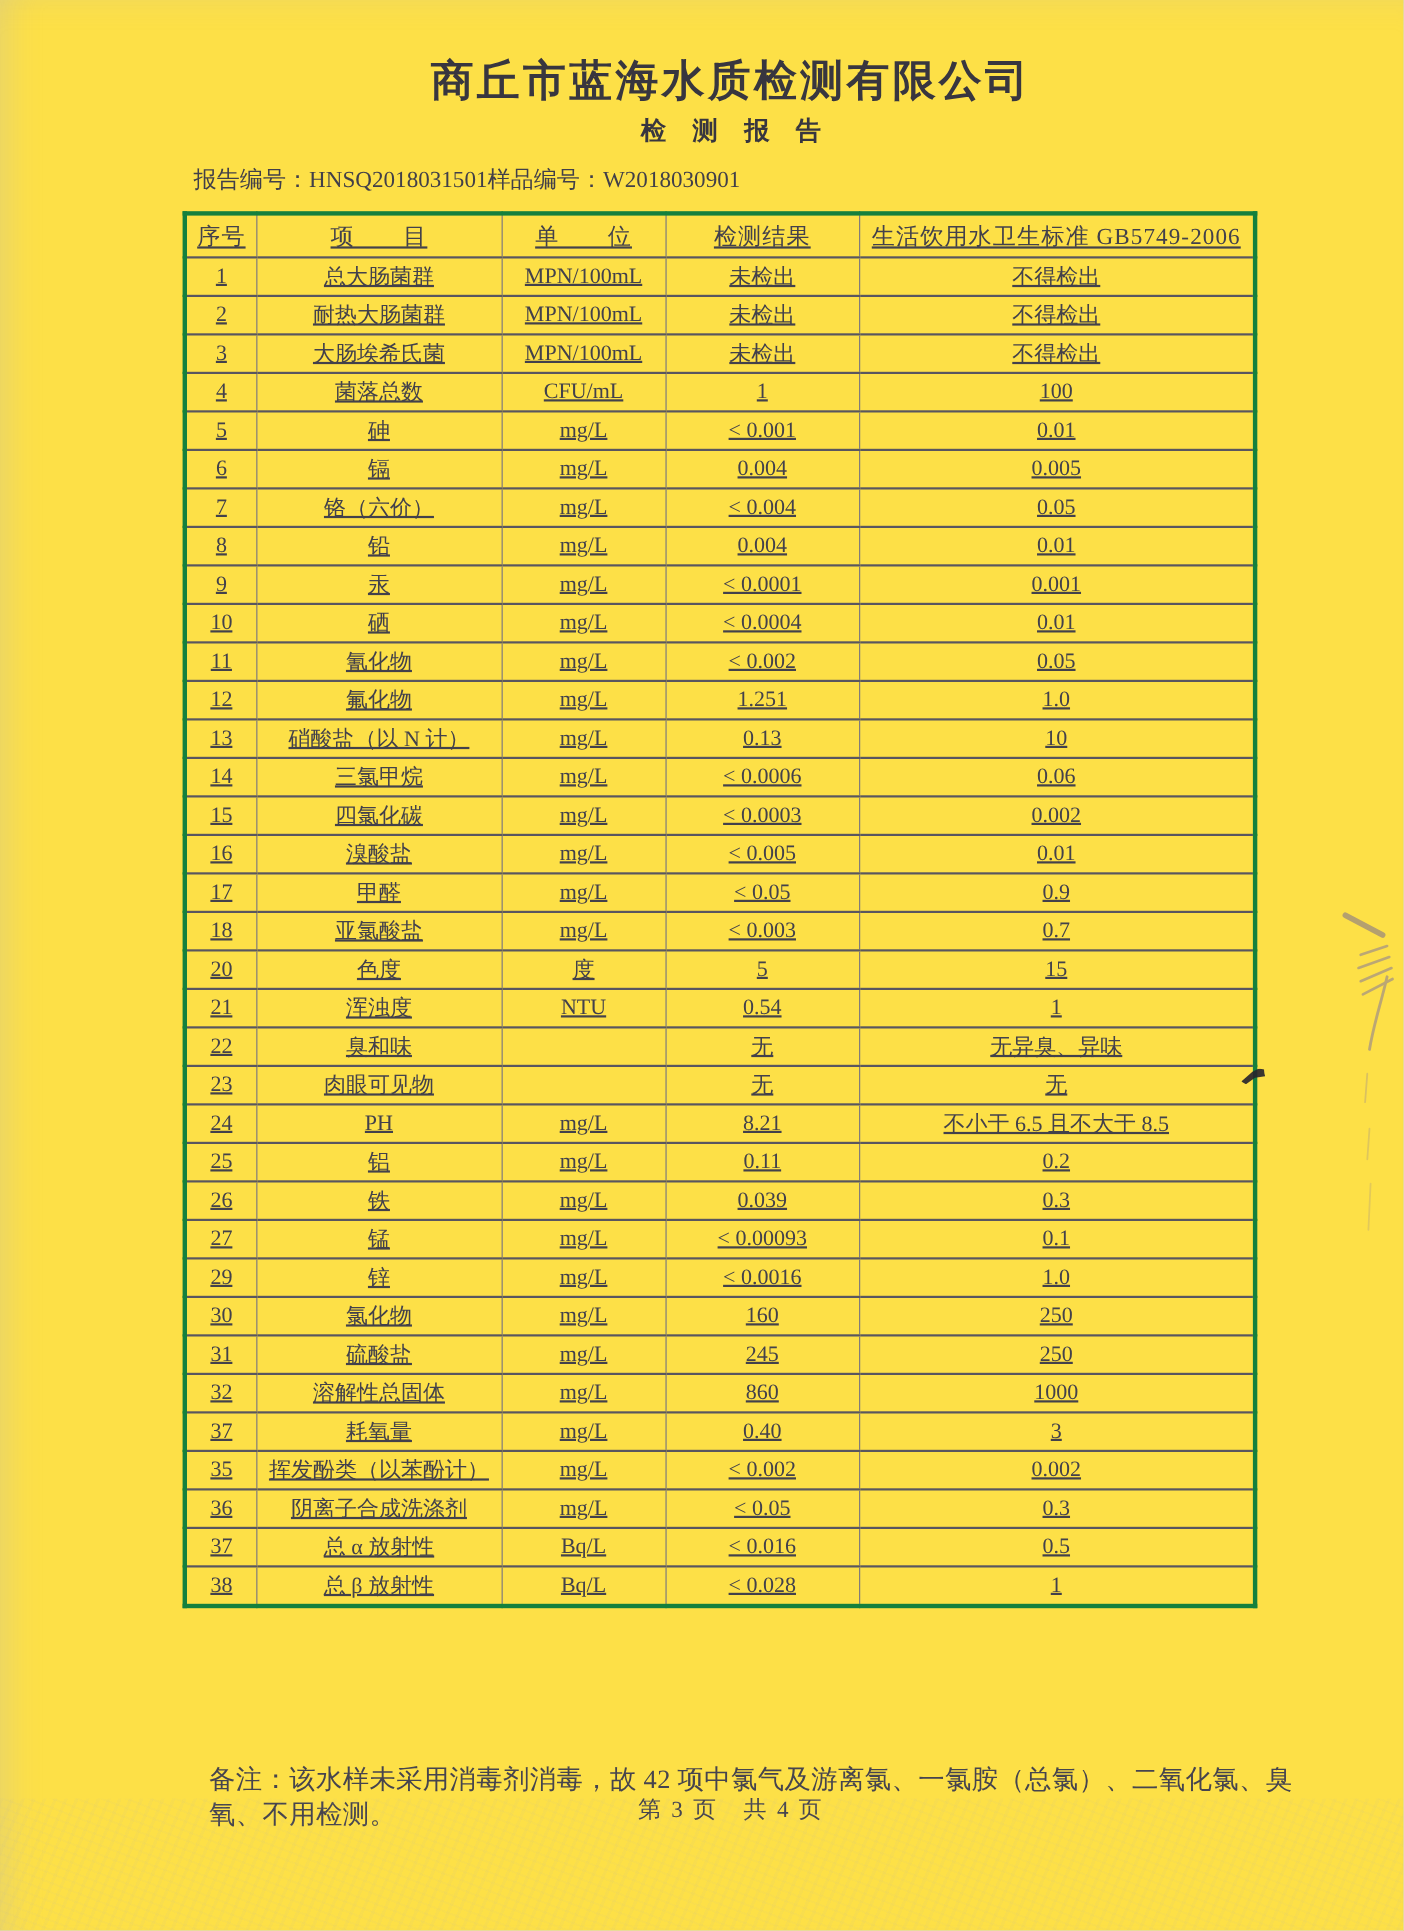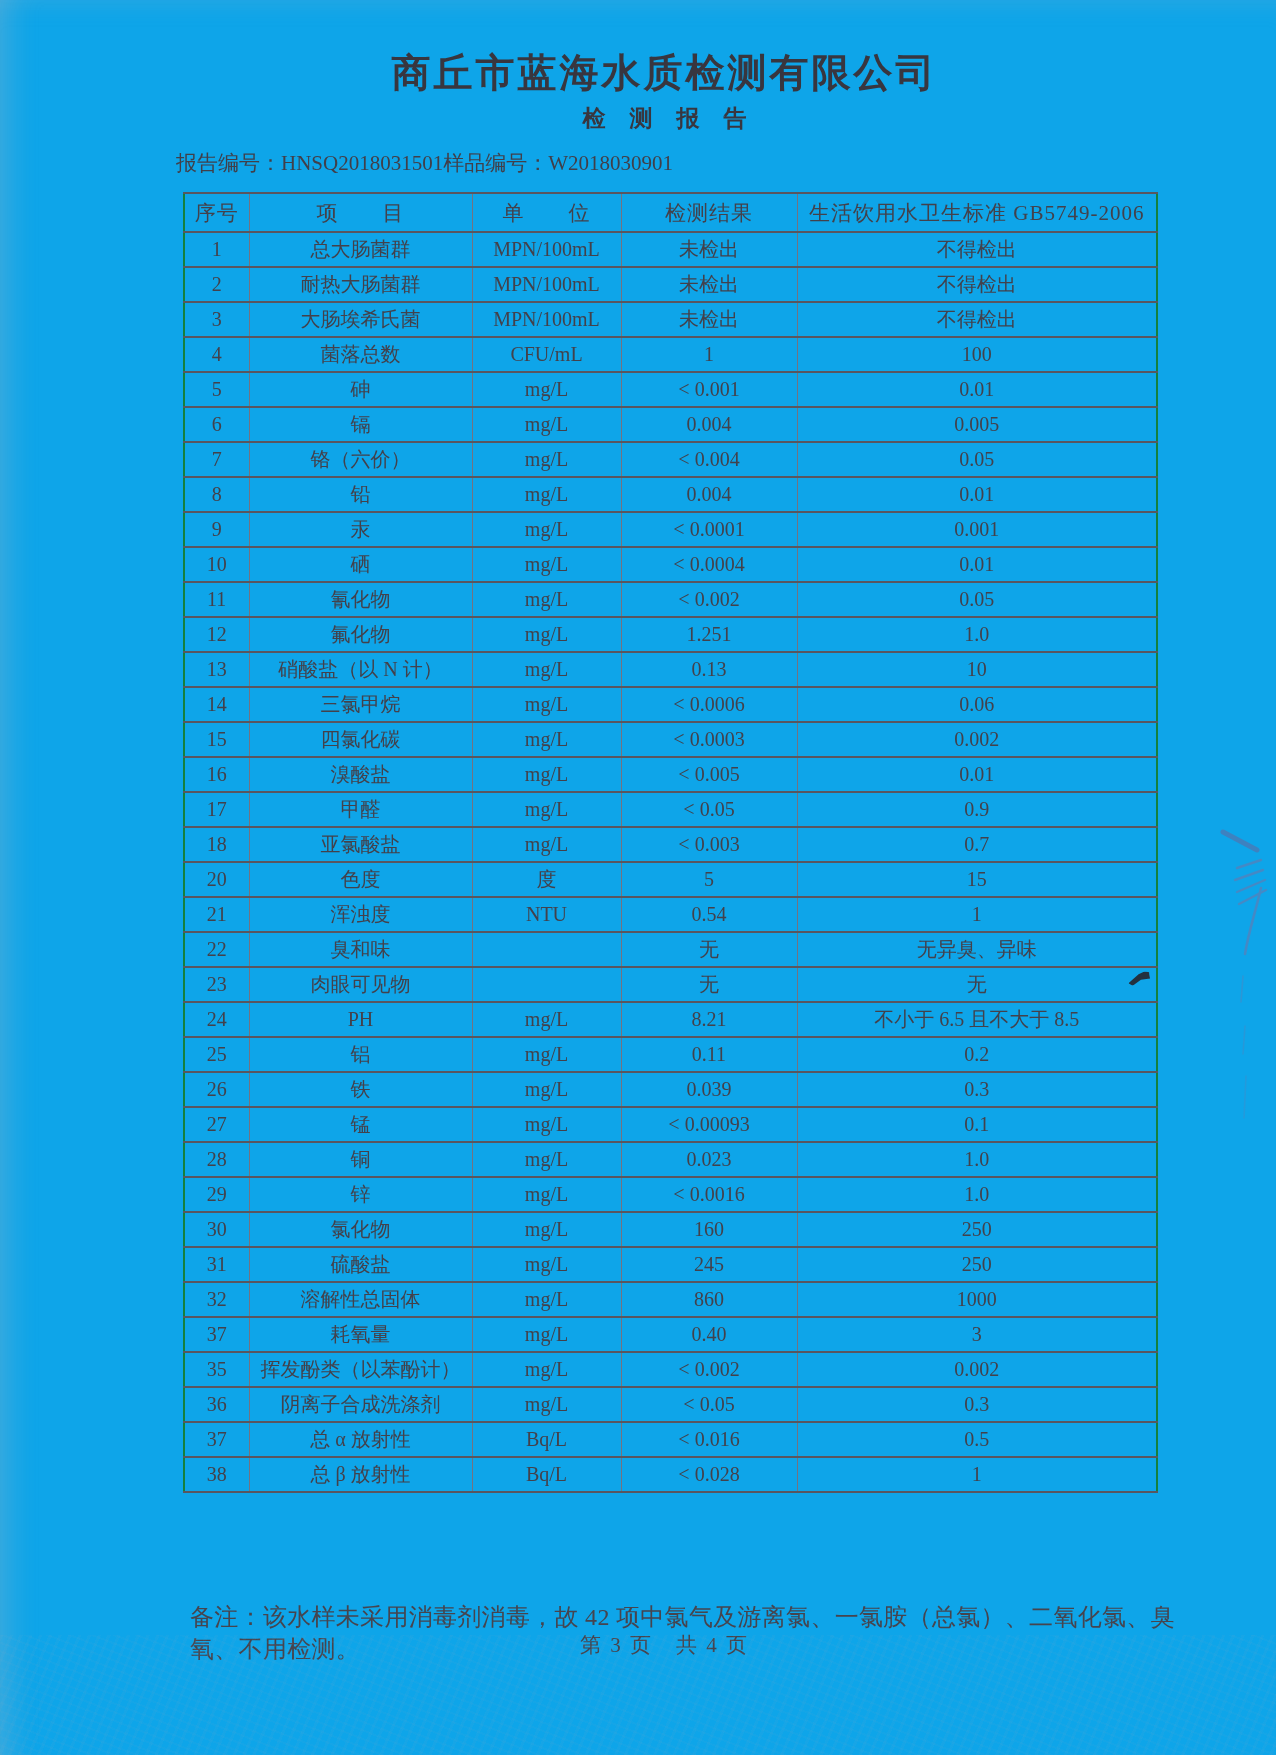--- a/index.html
+++ b/index.html
@@ -1,20 +1,20 @@
 <!DOCTYPE html>
 <html lang="zh"><head>
 <meta charset="utf-8">
 <style>
   html, body { margin:0; padding:0; background:#d8d8d8; }
   .page {
     position:relative;
     width:1276px; height:1755px;
     margin:0 auto;
-    background:#0ea5e9;
+    background:#fde047;
     overflow:hidden;
     font-family:"Liberation Serif","DejaVu Serif",serif;
     color:#3e3c46;
     box-shadow: inset 34px 0 30px -26px rgba(185,185,192,.30),
                 inset 0 26px 26px -24px rgba(185,185,192,.18);
   }
   
   .noise {
     position:absolute; left:0; right:0; top:1635px; height:120px;
     background-image:
@@ -32,24 +32,25 @@
     text-align:center; font-size:23px; font-weight:700;
     letter-spacing:24px; text-indent:24px; color:#38363f;
   }
   .meta {
     position:absolute; left:176px; top:149px; width:975px;
     display:flex; justify-content:flex-start;
     font-size:21px; color:#413f49;
   }
   .meta .right { padding-right:28px; }
   table.report {
-    position:absolute; left:183px; top:192px;
+    position:absolute; left:166px; top:192px;
     border-collapse:collapse; table-layout:fixed;
     font-size:20px; color:#43414b;
-    border:2px solid #15803d;
+    border:4px solid #15803d;
+    text-decoration:underline;
   }
   table.report th, table.report td {
     border-left:1px solid #757280;
     border-right:1px solid #757280;
     border-top:2px solid #59565f;
     border-bottom:2px solid #59565f;
     text-align:center; vertical-align:middle;
     padding:0 4px; overflow:hidden; white-space:nowrap;
   }
   table.report thead th { height:37px; font-weight:500; font-size:21px; letter-spacing:1px; }
@@ -278,27 +279,20 @@
           <td>0.3</td>
         </tr>
         <tr>
           <td>27</td>
           <td>锰</td>
           <td>mg/L</td>
           <td>&lt; 0.00093</td>
           <td>0.1</td>
         </tr>
         <tr>
-          <td>28</td>
-          <td>铜</td>
-          <td>mg/L</td>
-          <td>0.023</td>
-          <td>1.0</td>
-        </tr>
-        <tr>
           <td>29</td>
           <td>锌</td>
           <td>mg/L</td>
           <td>&lt; 0.0016</td>
           <td>1.0</td>
         </tr>
         <tr>
           <td>30</td>
           <td>氯化物</td>
           <td>mg/L</td>

